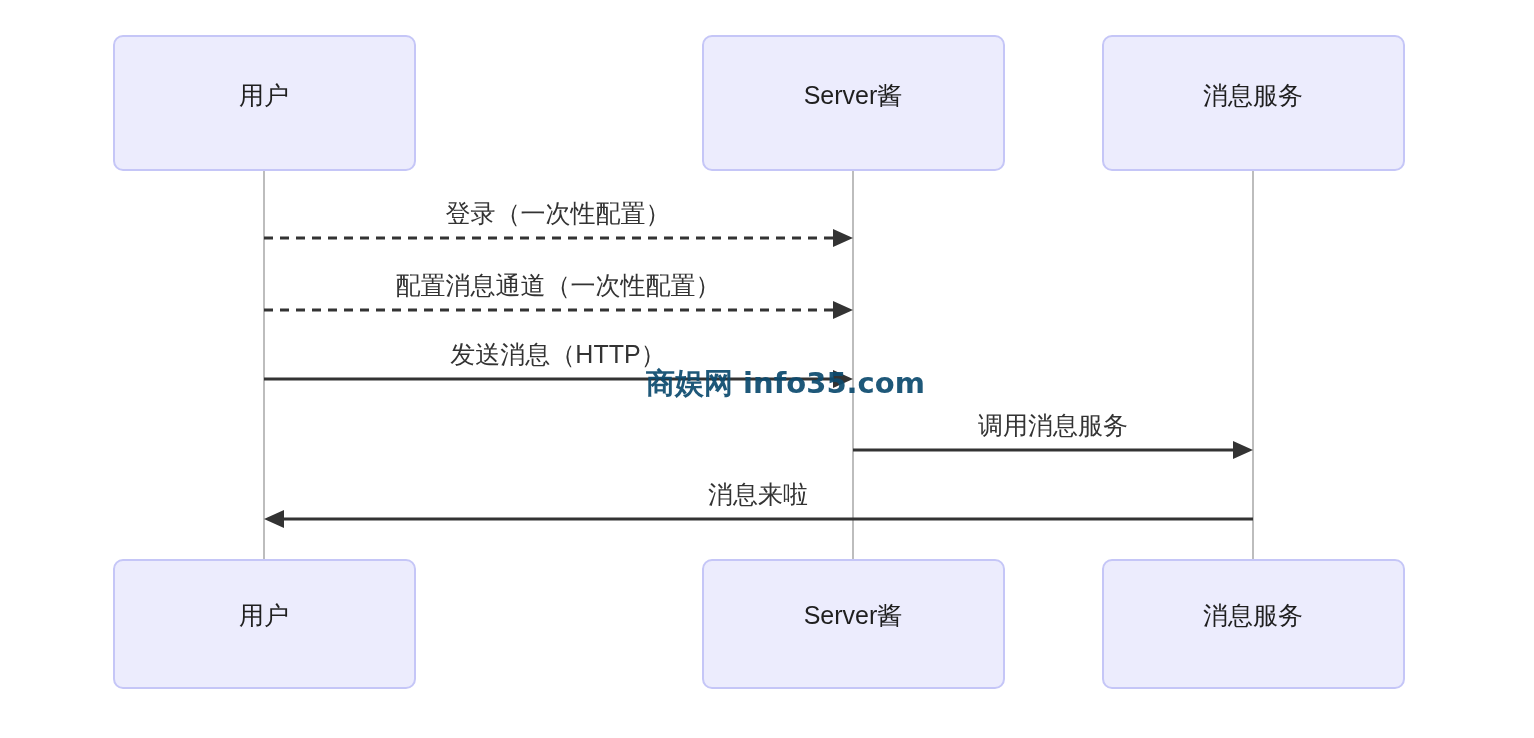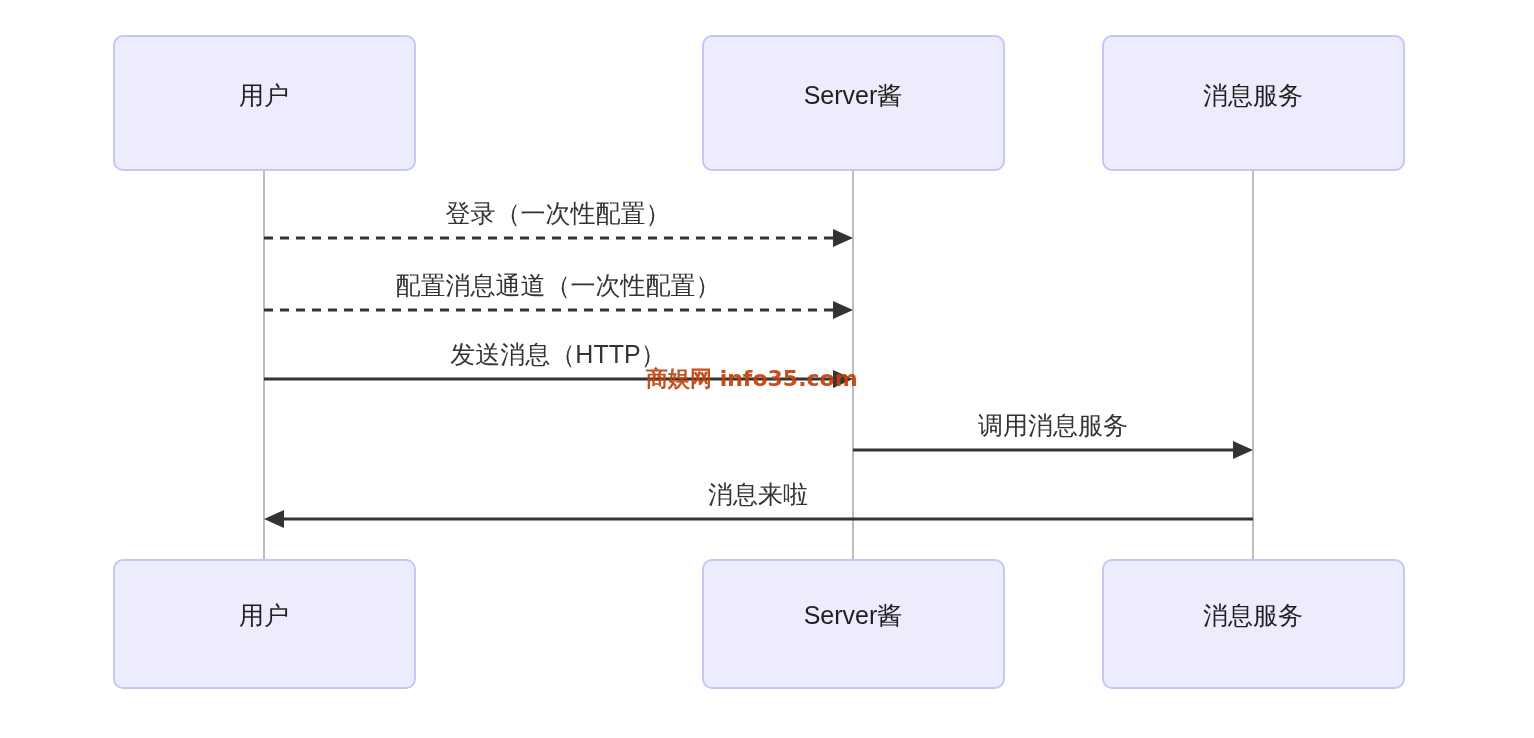--- a/index.html
+++ b/index.html
@@ -60,22 +60,22 @@
     font-family: "Liberation Sans", "DejaVu Sans", sans-serif;
     font-size: 25px;
     fill: #333333;
     text-anchor: middle;
     dominant-baseline: alphabetic;
   }
   .watermark {
     position: absolute;
     font-family: "DejaVu Sans", "Liberation Sans", sans-serif;
     font-weight: bold;
-    font-size: 22px;
-    color: #c2410c;
+    font-size: 29px;
+    color: #0c4a6e;
     opacity: 0.92;
     white-space: nowrap;
     letter-spacing: 0px;
     pointer-events: none;
   }
 </style>
 </head>
 <body>
 
 <div id="diagram">

